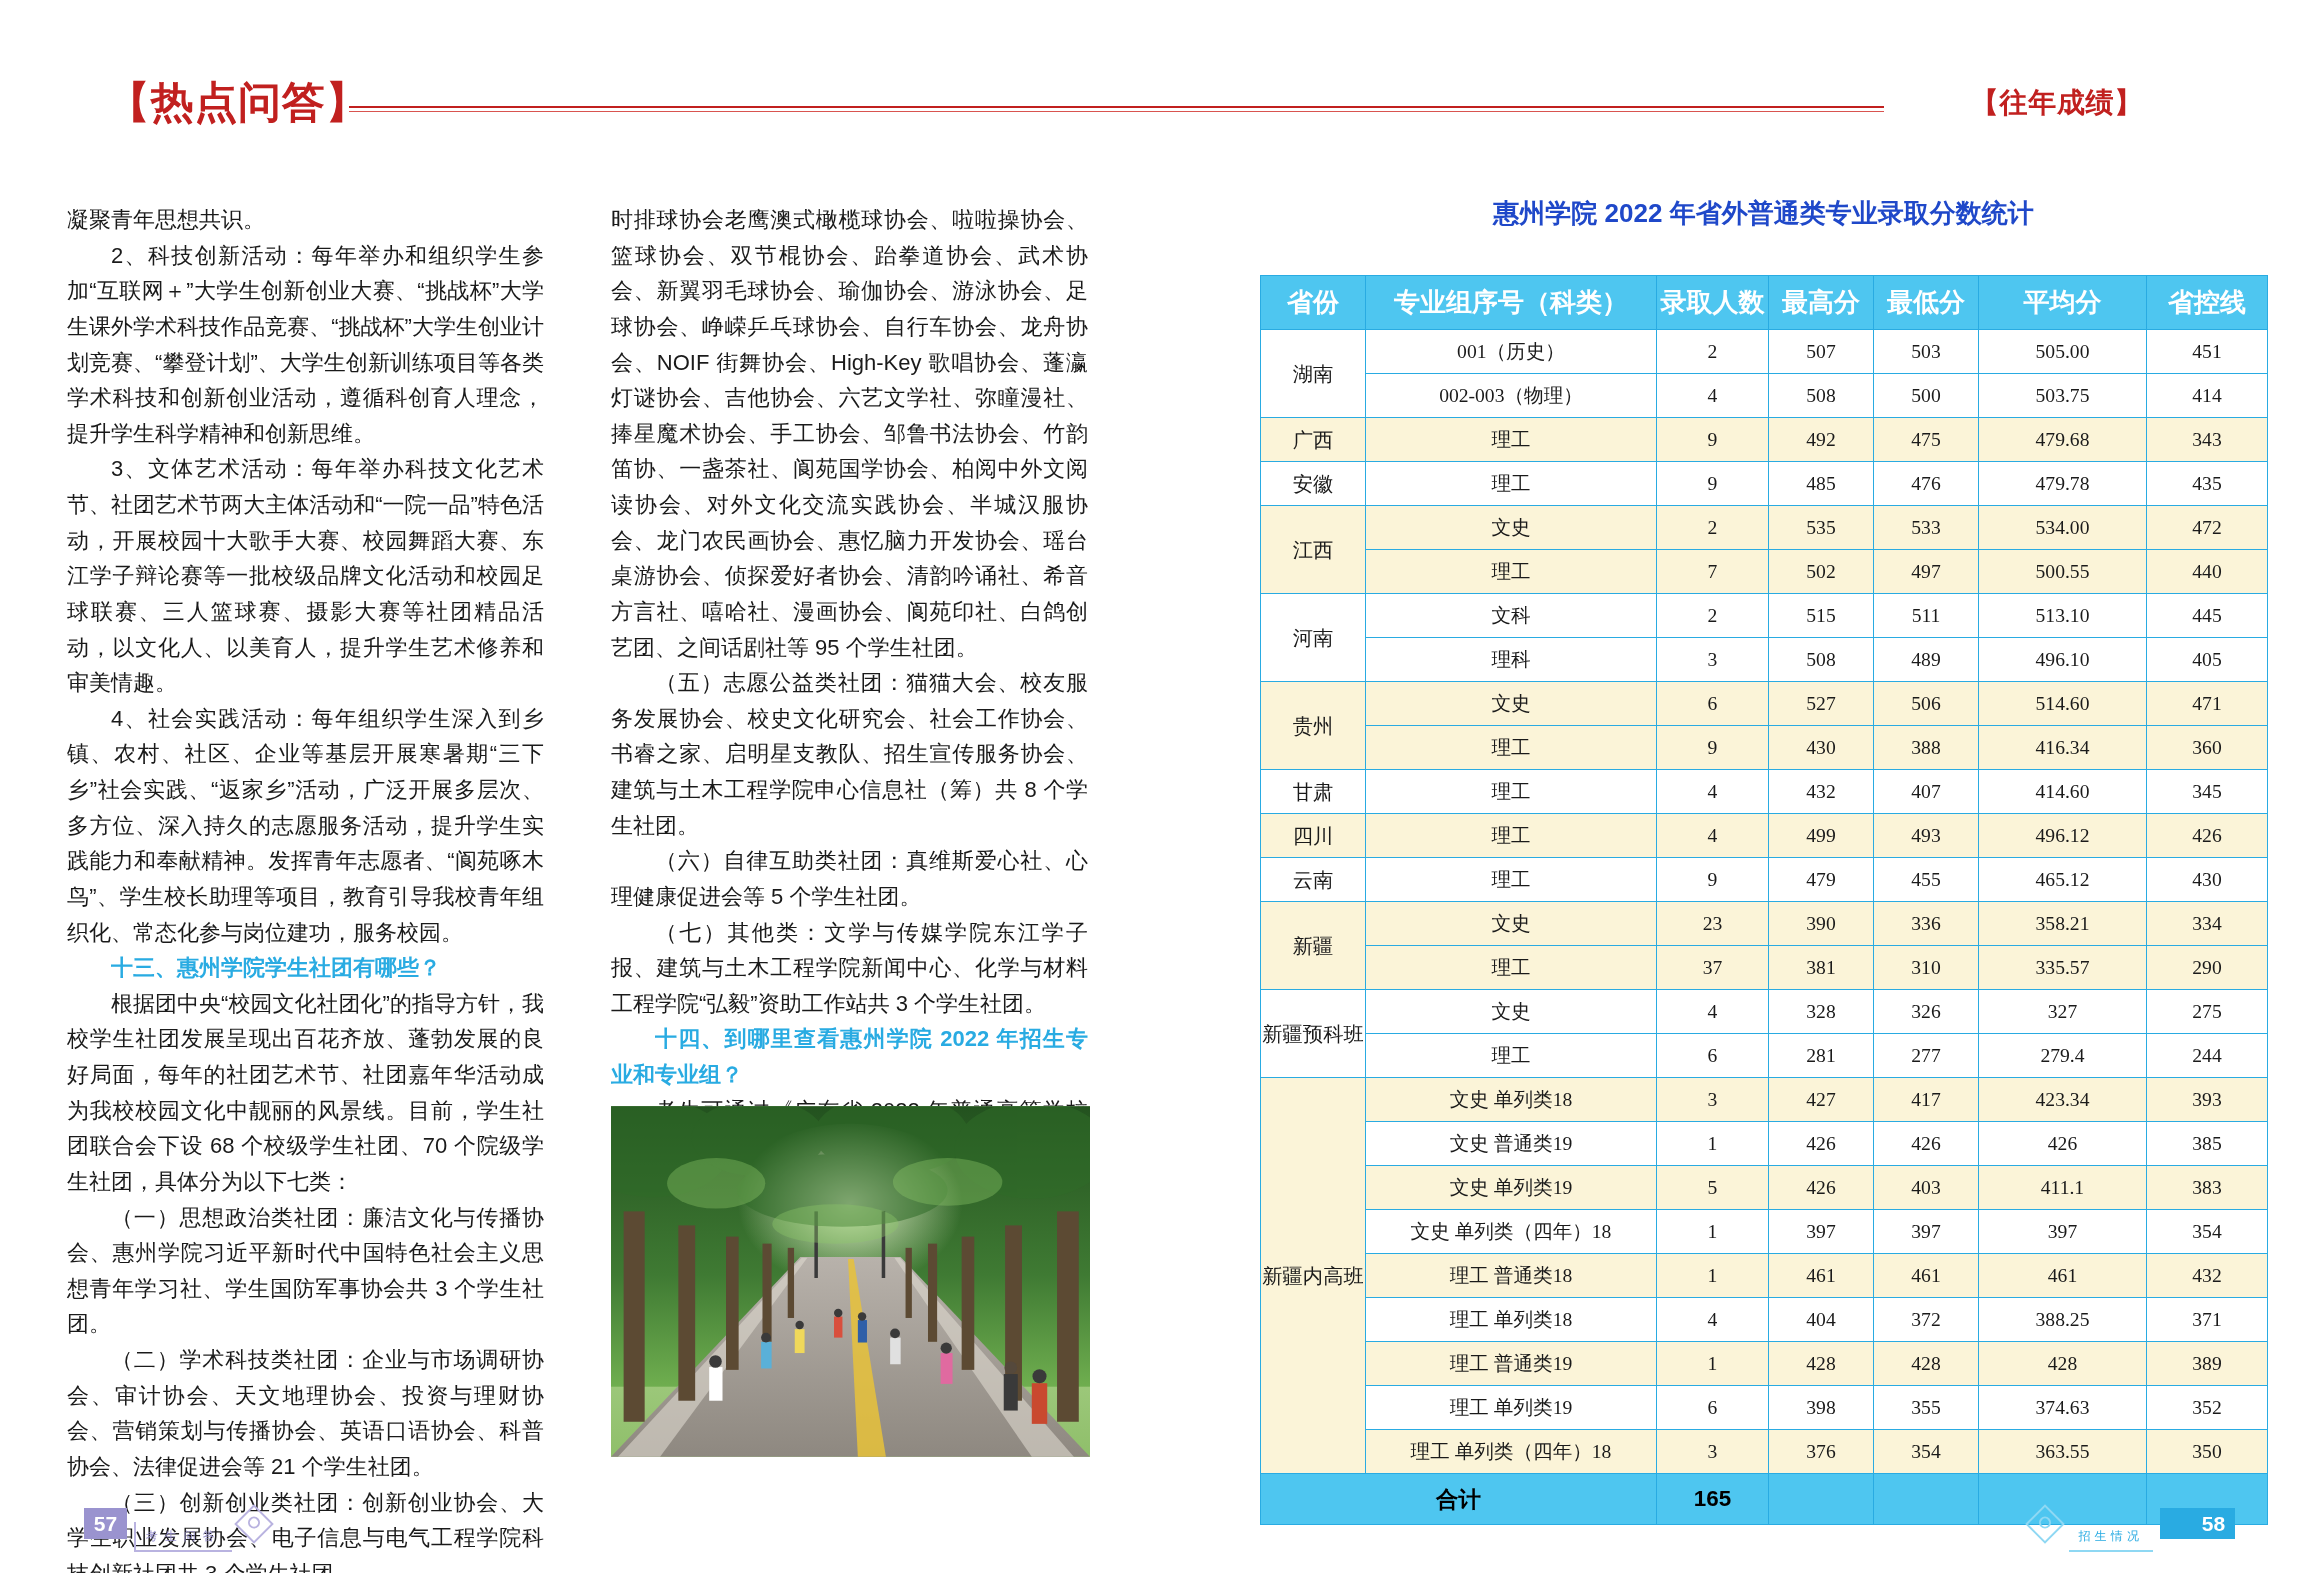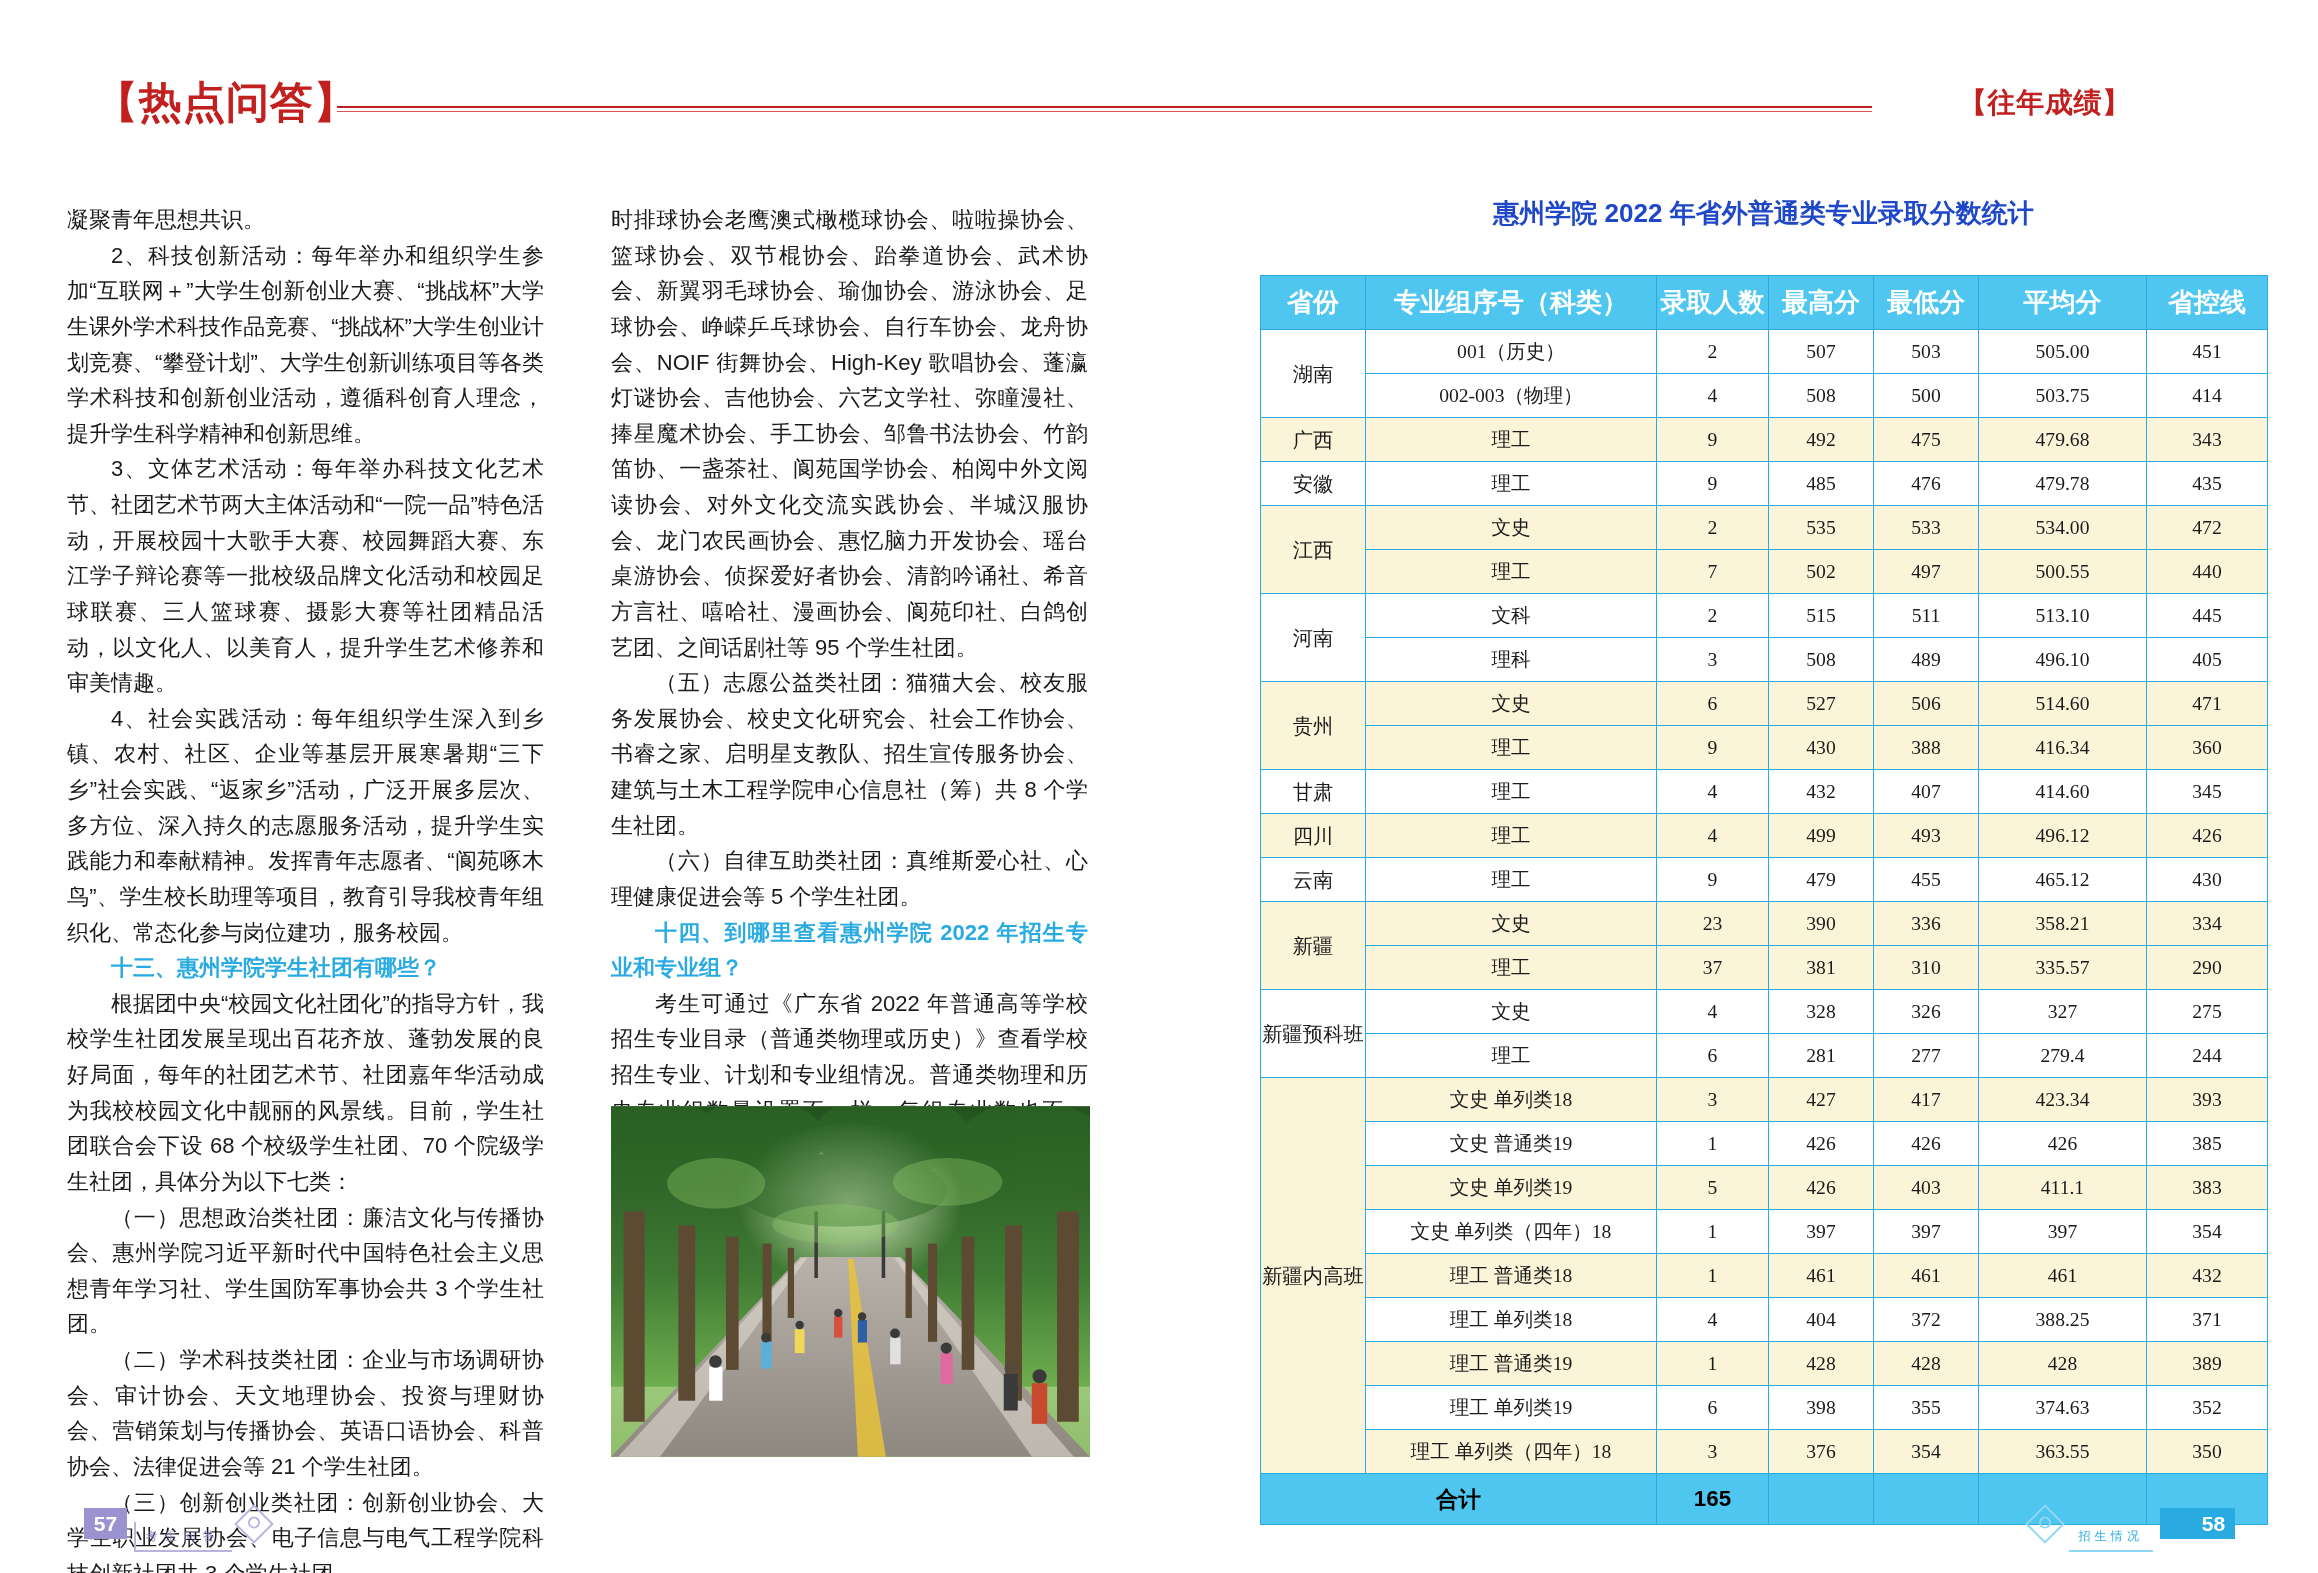--- a/index.html
+++ b/index.html
@@ -6,21 +6,21 @@
   body{
     width:2319px;height:1573px;
     background:#ffffff;
     font-family:"Liberation Sans","DejaVu Sans",sans-serif;
     overflow:hidden;
     position:relative;
   }
 
   
   .header{
-    position:absolute;top:70px;left:0;width:2226px;height:65px;font-family:Liberation Serif, serif;
+    position:absolute;top:70px;left:12px;width:2226px;height:65px;font-family:Liberation Serif, serif;
   }
   .hdr-left{
     position:absolute;left:95px;top:0;
     font-size:43px;font-weight:bold;color:#c1201f;
     letter-spacing:0.7px;line-height:65px;
   }
   .hdr-right{
     position:absolute;right:95px;top:0;
     font-size:28px;font-weight:bold;color:#c1201f;
     letter-spacing:0.7px;line-height:65px;
@@ -136,20 +136,21 @@
   <p>（一）思想政治类社团：廉洁文化与传播协会、惠州学院习近平新时代中国特色社会主义思想青年学习社、学生国防军事协会共 3 个学生社团。</p>
   <p>（二）学术科技类社团：企业与市场调研协会、审计协会、天文地理协会、投资与理财协会、营销策划与传播协会、英语口语协会、科普协会、法律促进会等 21 个学生社团。</p>
   <p>（三）创新创业类社团：创新创业协会、大学生职业发展协会、电子信息与电气工程学院科技创新社团共 3 个学生社团。</p>
 
 </div>
 
 <div class="col" id="col2">
   <p class="noind">时排球协会老鹰澳式橄榄球协会、啦啦操协会、篮球协会、双节棍协会、跆拳道协会、武术协会、新翼羽毛球协会、瑜伽协会、游泳协会、足球协会、峥嵘乒乓球协会、自行车协会、龙舟协会、NOIF 街舞协会、High-Key 歌唱协会、蓬瀛灯谜协会、吉他协会、六艺文学社、弥瞳漫社、捧星魔术协会、手工协会、邹鲁书法协会、竹韵笛协、一盏茶社、阆苑国学协会、柏阅中外文阅读协会、对外文化交流实践协会、半城汉服协会、龙门农民画协会、惠忆脑力开发协会、瑶台桌游协会、侦探爱好者协会、清韵吟诵社、希音方言社、嘻哈社、漫画协会、阆苑印社、白鸽创艺团、之间话剧社等 95 个学生社团。</p>
   <p>（五）志愿公益类社团：猫猫大会、校友服务发展协会、校史文化研究会、社会工作协会、书睿之家、启明星支教队、招生宣传服务协会、建筑与土木工程学院申心信息社（筹）共 8 个学生社团。</p>
   <p>（六）自律互助类社团：真维斯爱心社、心理健康促进会等 5 个学生社团。</p>
+  <p>（七）其他类：文学与传媒学院东江学子报、建筑与土木工程学院新闻中心、化学与材料工程学院“弘毅”资助工作站共 3 个学生社团。</p>
   <p class="qhead">十四、到哪里查看惠州学院 2022 年招生专业和专业组？</p>
   <p>考生可通过《广东省 2022 年普通高等学校招生专业目录（普通类物理或历史）》查看学校招生专业、计划和专业组情况。普通类物理和历史专业组数量设置不一样，每组专业数也不一样，请考生认真研究。</p>
 </div>
 
 <div class="photo">
   <svg width="479" height="351" viewBox="0 0 683 500" xmlns="http://www.w3.org/2000/svg">
     <defs>
       <linearGradient id="sky" x1="0" y1="0" x2="0" y2="1">
         <stop offset="0%" stop-color="#cfe8b8"></stop>
           <stop offset="100%" stop-color="#8fbf6a"></stop>

